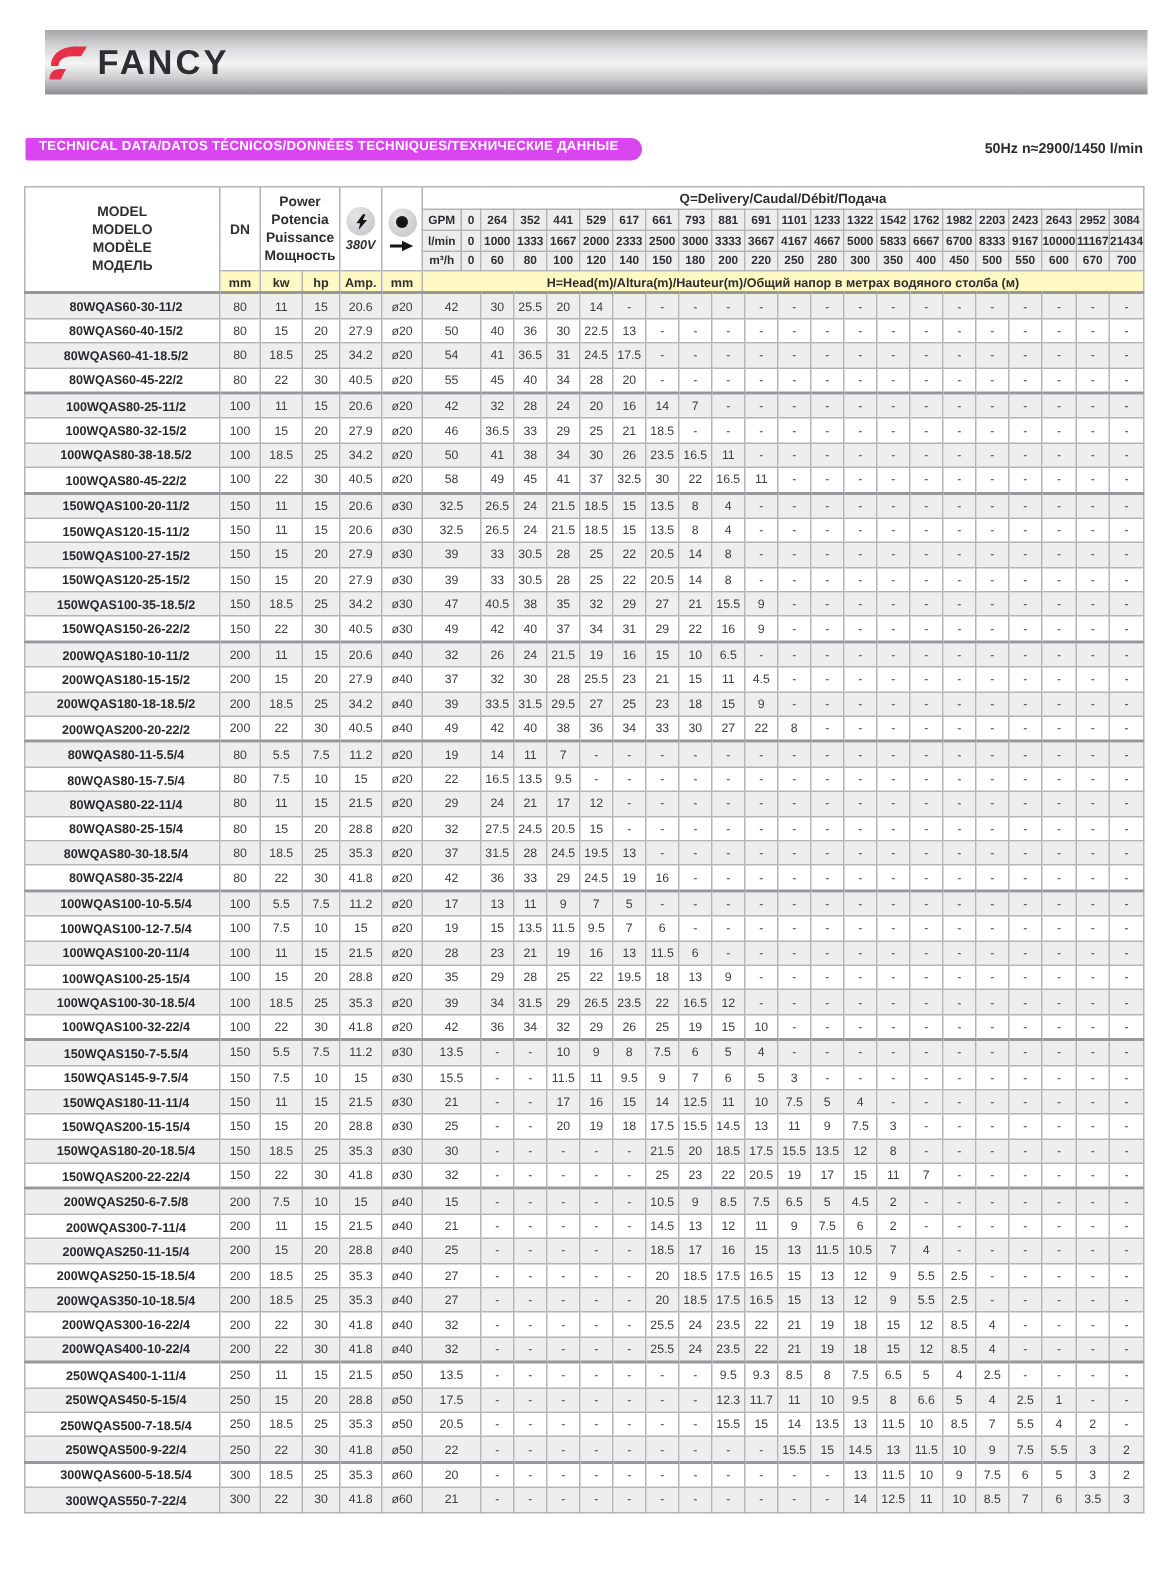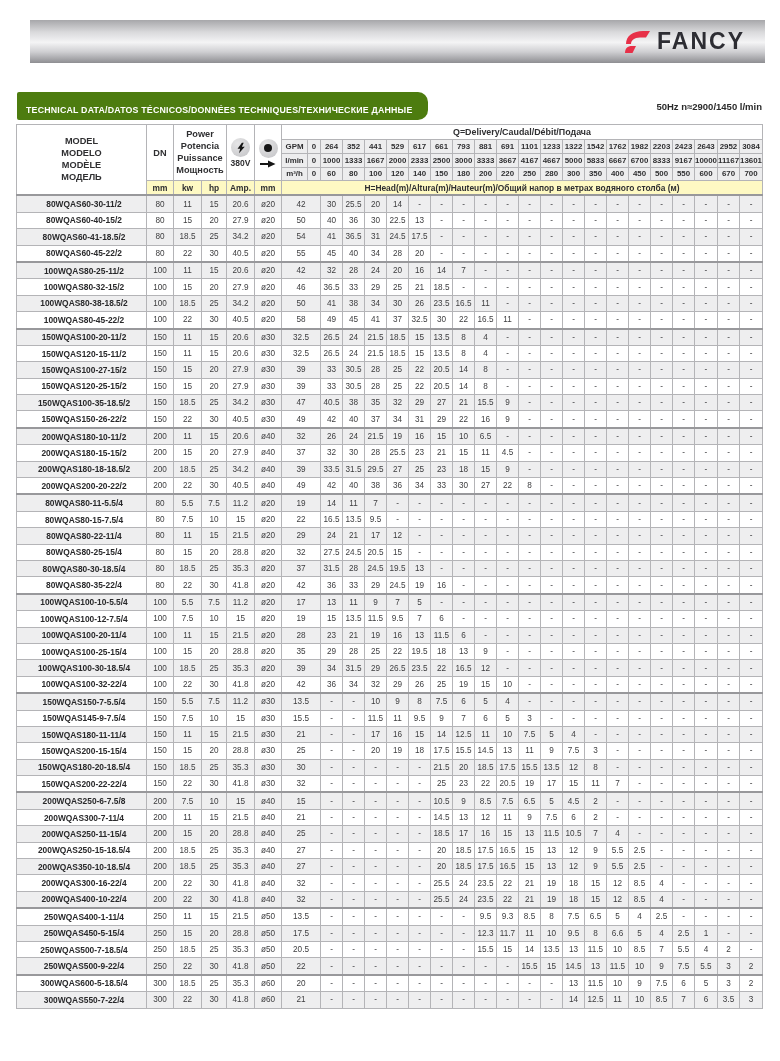--- a/index.html
+++ b/index.html
@@ -1,43 +1,43 @@
 <!DOCTYPE html>
 <html><head>
 <meta charset="utf-8">
 <style>
   html,body { margin:0; padding:0; background:#ffffff; }
   body { width:780px; height:1061px; position:relative; font-family:"Liberation Sans", sans-serif; overflow:hidden; }
 
   
   .banner { position:absolute; left:30px; top:20px; width:735px; height:43px;
     background:linear-gradient(180deg,#a7a7aa 0%,#d9d9db 28%,#f4f4f5 52%,#cfcfd2 74%,#8e8e92 100%);
-    display:flex; align-items:center; justify-content:flex-end; padding-right:20px; box-sizing:border-box; }
+    display:flex; align-items:center; justify-content:flex-start; padding-right:20px; box-sizing:border-box; }
   .logo { display:flex; align-items:center; gap:5px; }
   .logo-text { font-size:23px; font-weight:bold; color:#2d2d33; letter-spacing:2px; }
 
   
   .title-row { position:absolute; left:17px; top:92px; width:747px; display:flex; justify-content:space-between; align-items:center; }
-  .title-badge { background:#4d7c0f; color:#ffffff; font-weight:bold; font-size:8.8px; letter-spacing:.2px;
-    padding:13px 16px 5px 9px; border-radius:2px 10px 10px 2px; }
+  .title-badge { background:#d946ef; color:#ffffff; font-weight:bold; font-size:8.8px; letter-spacing:.2px;
+    padding:0 16px 5px 9px; border-radius:2px 10px 10px 2px; }
   .freq-note { font-size:9.5px; font-weight:bold; color:#2b2b2b; padding-right:2px; }
 
   
   .table-wrap { position:absolute; left:16px; top:124px; }
   table { border-collapse:collapse; table-layout:fixed; border:1px solid #98989b; }
   th,td { border:1px solid #b4b4b7; padding:0; text-align:center; vertical-align:middle;
     font-size:8.2px; color:#3d3d3f; height:15.4px; overflow:hidden; white-space:nowrap; }
   thead th { background:#ffffff; font-weight:bold; color:#2f2f31; }
   thead { border-bottom:2px solid #98989b; }
   .model-h, .power-h { white-space:pre-line; font-size:9.2px; line-height:1.3; }
   .q-h { font-size:8.9px; height:14px;margin-top:44px; }
   .h-h { font-size:8.6px; height:14px; }
   .flow-row th { background:#ededee; font-size:7.9px; height:12.8px; font-weight:bold; }
   .units-row th { font-size:8.4px; height:13px; background:#fef9c3; }
-  .icon-h { vertical-align:middle; }
+  .icon-h { vertical-align:middle;font-style:italic; }
   .circle-icon { width:19px; height:19px; border-radius:50%; margin:1px auto 0 auto;
     background:radial-gradient(circle at 35% 30%, #e6e6e7, #c2c2c5); display:flex; align-items:center; justify-content:center; }
   .dot { width:8px; height:8px; border-radius:50%; background:#161616; display:block; }
   .volt-label { font-size:8.5px; font-weight:bold; margin-top:1px; color:#2f2f31; }
   .arrow-wrap { margin-top:2px; line-height:0; }
 
   tbody tr:nth-child(odd) td { background:#eeeeef; }
   tbody tr:nth-child(even) td { background:#ffffff; }
   tbody td.model { text-align:center; padding-left:5px; font-weight:bold; font-size:8.4px; color:#29292b; }
   tbody tr.grp td { border-top:2px solid #98989b; }
@@ -165,21 +165,21 @@
           <th>4167</th>
           <th>4667</th>
           <th>5000</th>
           <th>5833</th>
           <th>6667</th>
           <th>6700</th>
           <th>8333</th>
           <th>9167</th>
           <th>10000</th>
           <th>11167</th>
-          <th>13601</th>
+          <th>21434</th>
         </tr>
       <tr class="flow-row">
           <th>m³/h</th>
           <th>0</th>
           <th>60</th>
           <th>80</th>
           <th>100</th>
           <th>120</th>
           <th>140</th>
           <th>150</th>

